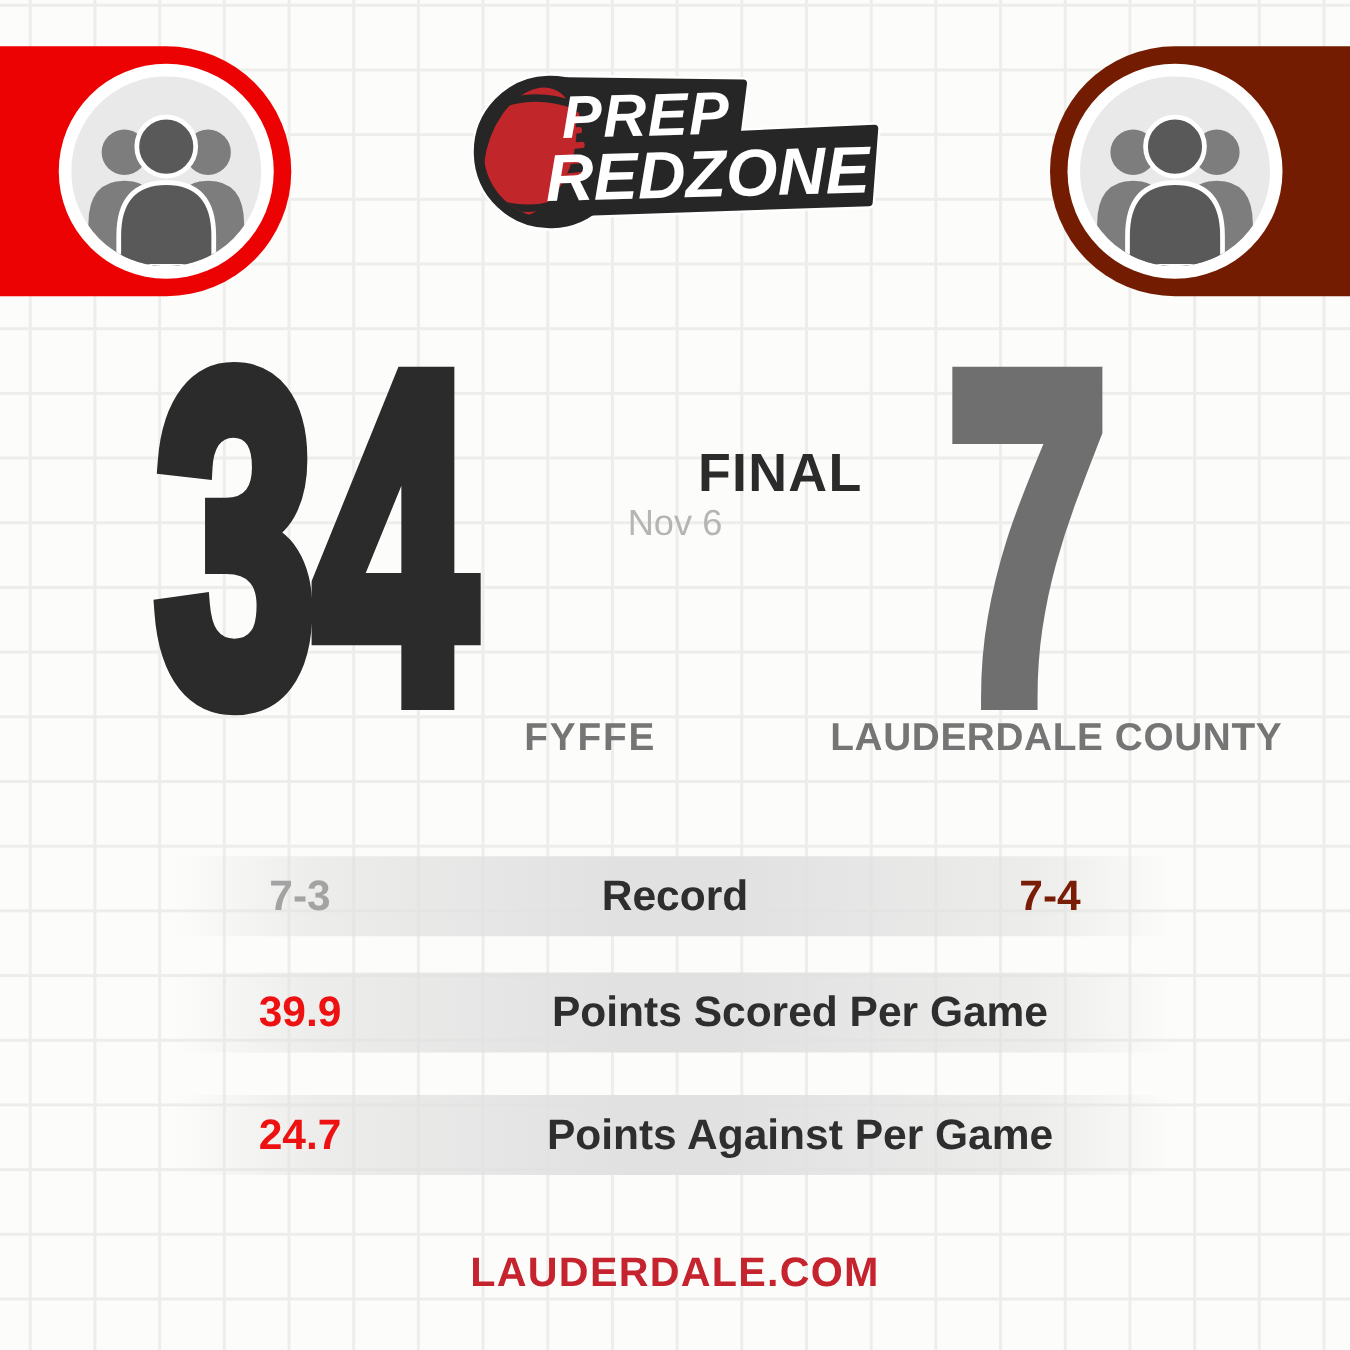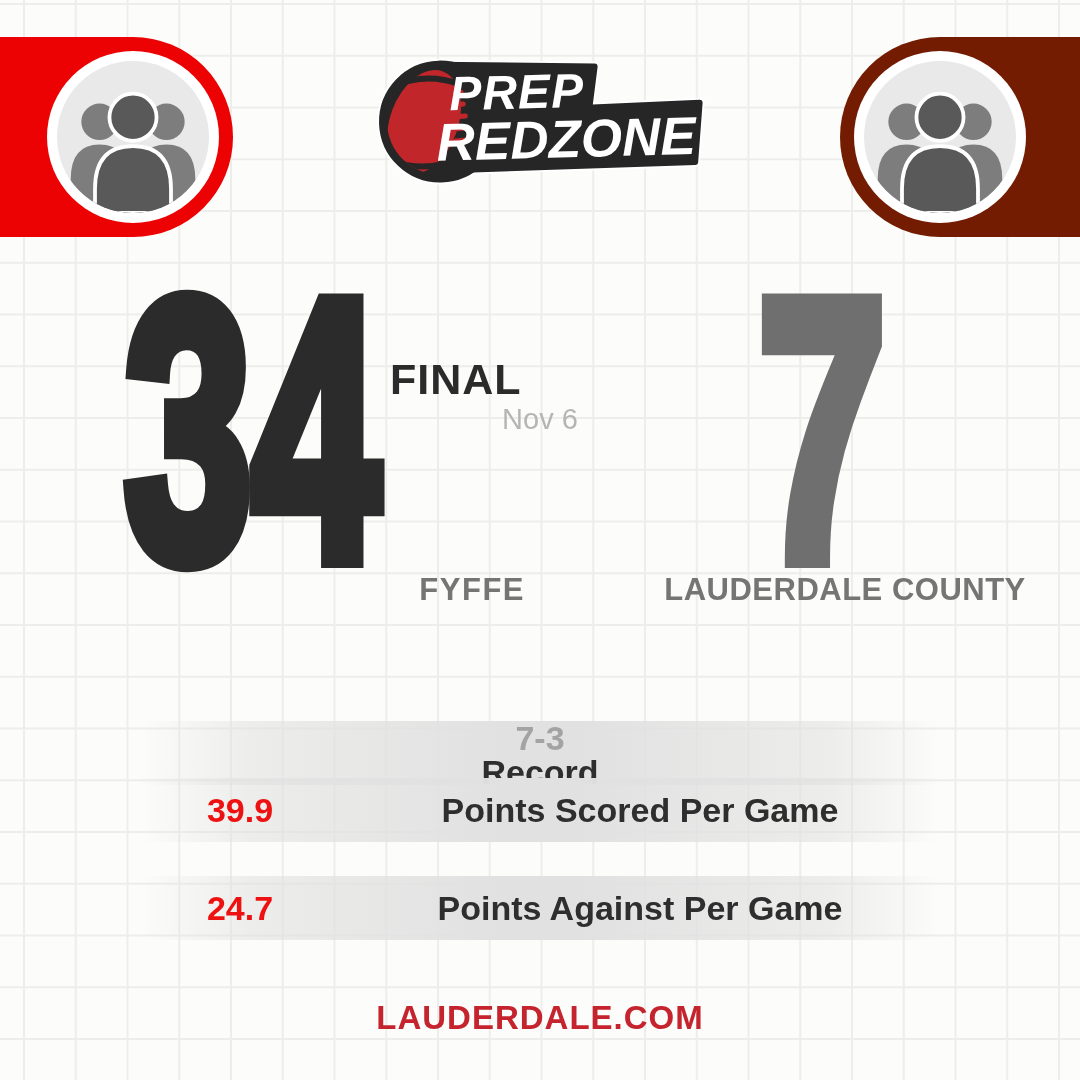--- a/index.html
+++ b/index.html
@@ -32,30 +32,30 @@
   
   .score-svg{position:absolute;top:280px;}
   .score-svg text{font-family:"Liberation Sans",sans-serif;font-weight:900;paint-order:stroke fill;}
   .score-home-svg{left:55px;width:400px;height:305px;}
   .score-away-svg{left:690px;width:265px;height:305px;}
 
   .team-label{position:absolute;top:572px;font-size:31px;font-weight:800;color:#757575;letter-spacing:1.5px;text-align:center;}
   .team-label.home{left:175px;width:350px;text-align:right;}
   .team-label.away{left:645px;width:400px;letter-spacing:0.5px;}
 
-  .final-status{position:absolute;left:390px;width:300px;top:358px;text-align:left;
+  .final-status{position:absolute;left:390px;width:300px;top:358px;text-align:right;
     font-size:43px;font-weight:800;color:#2b2b2b;letter-spacing:1px;line-height:1;}
   .final-date{position:absolute;left:390px;width:300px;top:405px;text-align:center;
     font-size:29px;font-weight:400;color:#b5b5b5;line-height:1;}
 
   
   .stat-row{position:absolute;left:140px;width:800px;height:64px;display:flex;align-items:center;
     background:linear-gradient(90deg, rgba(224,224,224,0) 0%, rgba(224,224,224,0.55) 14%, #e1e1e1 45%, #e1e1e1 55%, rgba(224,224,224,0.55) 86%, rgba(224,224,224,0) 100%);
     font-size:34px;font-weight:700;line-height:1;}
-  .stat-row.r1{top:721px;flex-direction:column;}
+  .stat-row.r1{top:685px;}
   .stat-row.r2{top:778px;}
   .stat-row.r3{top:876px;}
   .stat-val{width:200px;text-align:center;}
   .stat-label{flex:1;text-align:center;color:#2e2e2e;}
   .val-gray{color:#a3a3a3;}
   .val-red{color:#ee1111;}
   .val-maroon{color:#7a1d06;}
 
   .footer-url{position:absolute;left:290px;width:500px;top:999px;text-align:center;
     font-size:33px;font-weight:800;color:#c5232e;letter-spacing:1px;}
@@ -156,20 +156,21 @@
 
 <div class="final-status">FINAL</div>
 <div class="final-date">Nov 6</div>
 
 <div class="team-label home">FYFFE</div>
 <div class="team-label away">LAUDERDALE COUNTY</div>
 
 <div class="stat-row r1">
   <div class="stat-val val-gray">7-3</div>
   <div class="stat-label">Record</div>
+  <div class="stat-val val-maroon">7-4</div>
 </div>
 <div class="stat-row r2">
   <div class="stat-val val-red">39.9</div>
   <div class="stat-label">Points Scored Per Game</div>
 </div>
 <div class="stat-row r3">
   <div class="stat-val val-red">24.7</div>
   <div class="stat-label">Points Against Per Game</div>
 </div>
 

